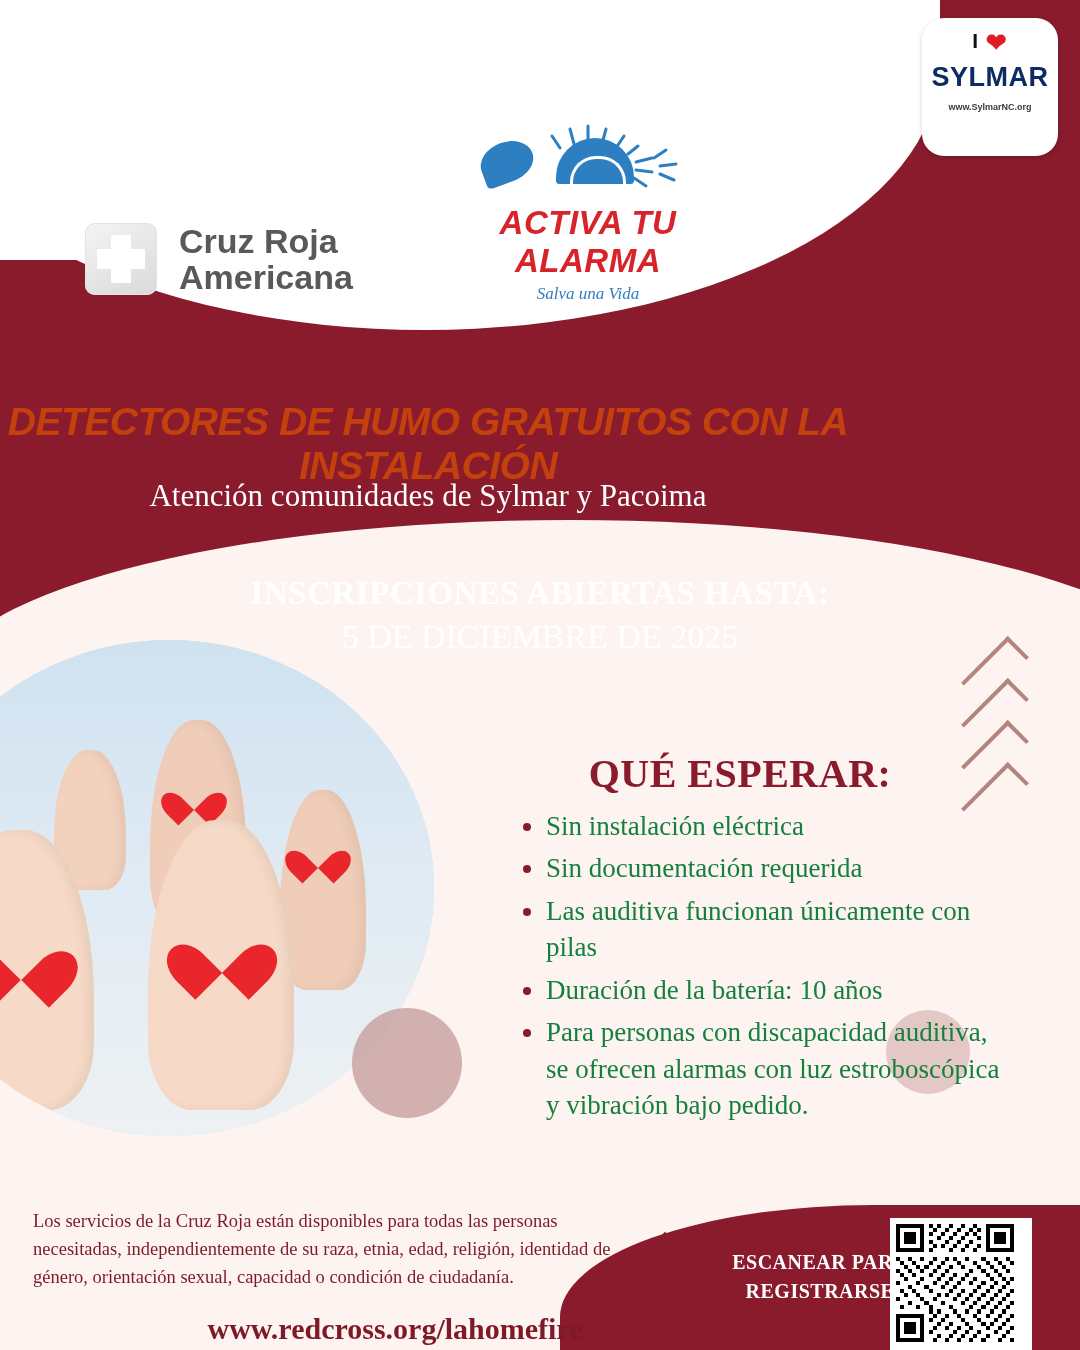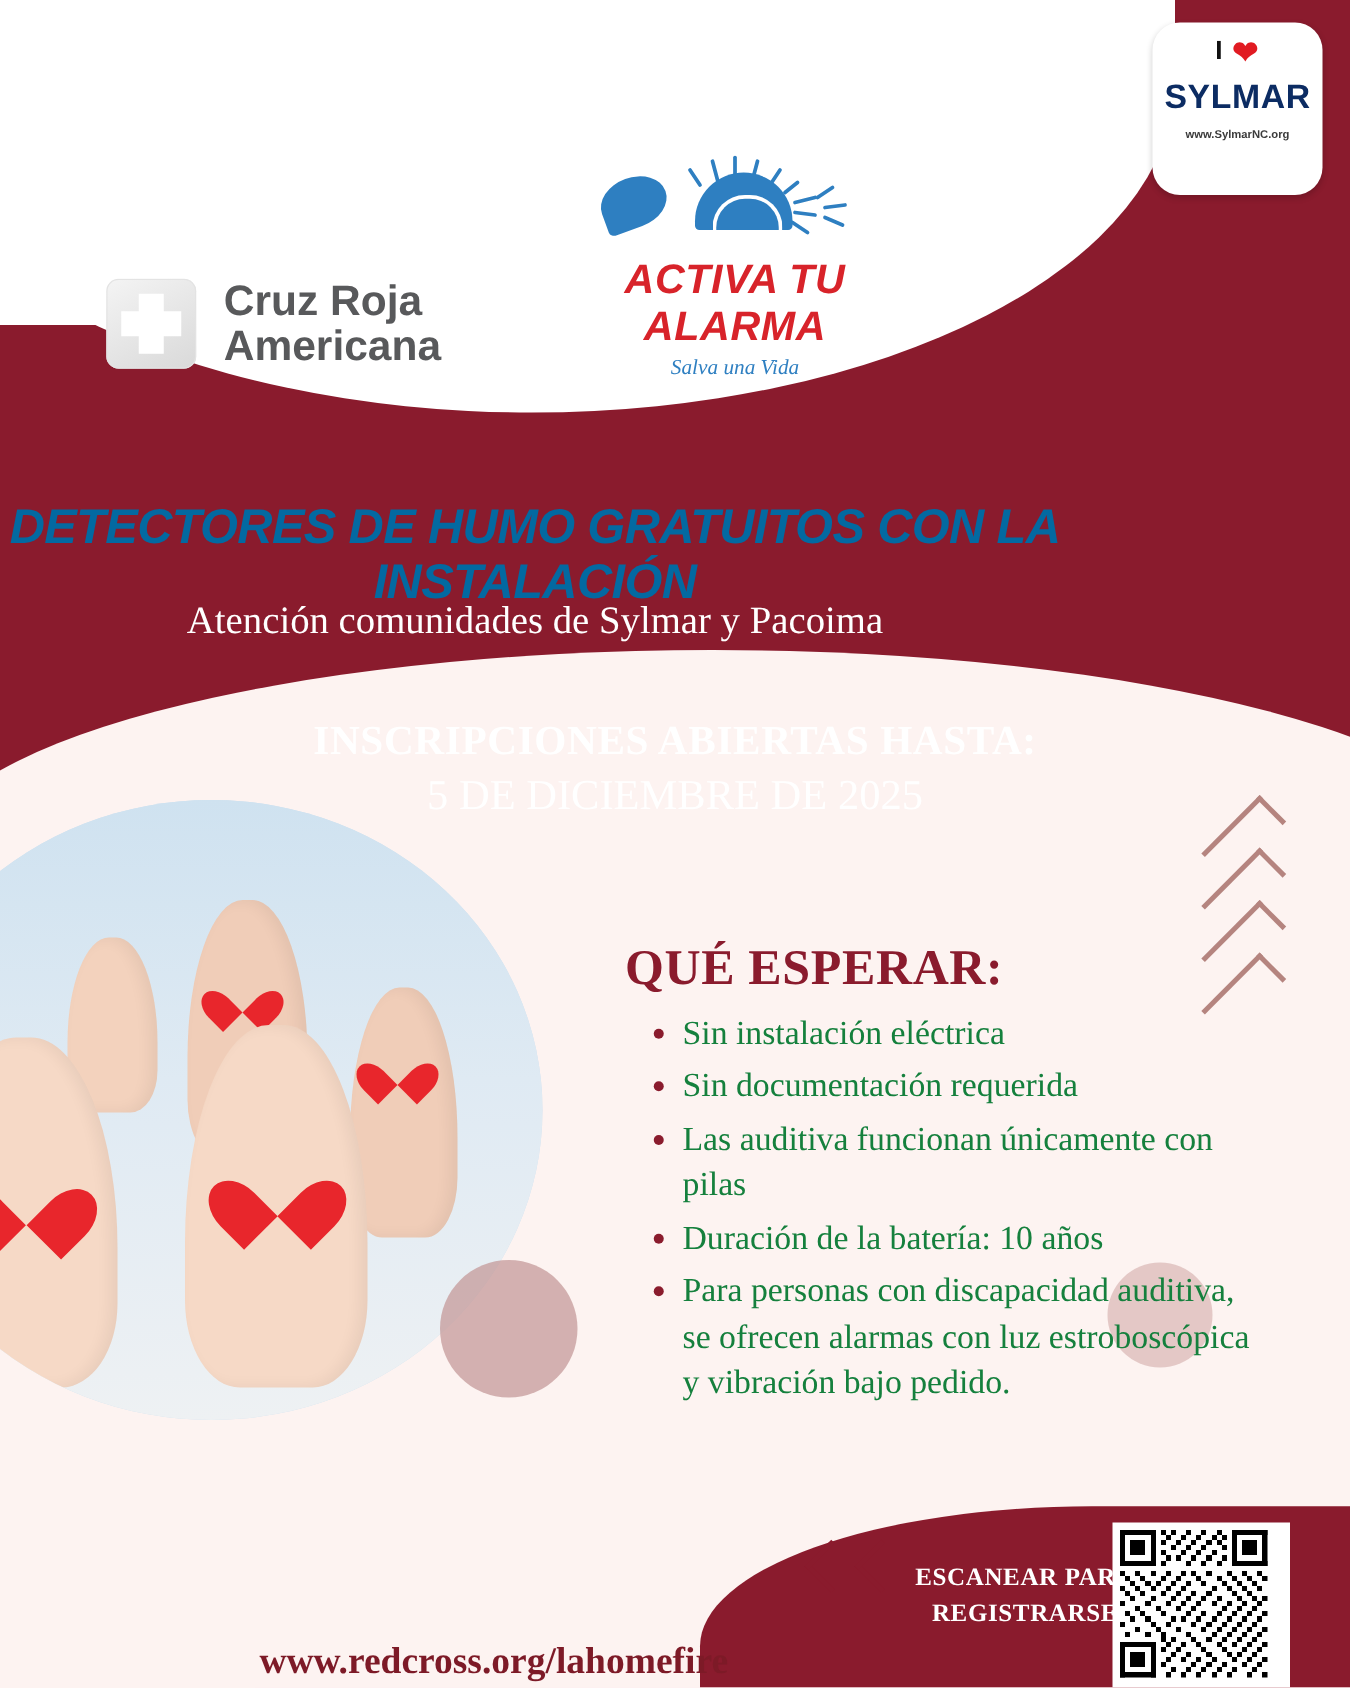--- a/index.html
+++ b/index.html
@@ -108,21 +108,21 @@
   }
   .activa .sub{
     font-family:"Liberation Serif", serif;
     font-style:italic;font-size:17px;color:#2e7fc1;margin-top:4px;
   }
 
   
   .headline{
     position:absolute;left:0;top:400px;width:856px;text-align:center;
     font-family:"Liberation Sans", sans-serif;
-    font-weight:bold;font-style:italic;font-size:39px;color:#0369a1;
+    font-weight:bold;font-style:italic;font-size:39px;color:#c2410c;
     letter-spacing:-.5px;
   }
   .subhead{
     position:absolute;left:0;top:478px;width:856px;text-align:center;
     font-size:31px;color:#ffffff;
   }
   .deadline{
     position:absolute;left:0;top:575px;width:1080px;text-align:center;
     color:#ffffff;font-weight:bold;
   }
@@ -169,21 +169,21 @@
   }
   .chev-left{position:absolute;left:650px;top:1238px;display:flex;gap:10px;}
   .chev-left span{
     display:block;width:26px;height:26px;
     border-left:4px solid #8a1b2d;border-bottom:4px solid #8a1b2d;
     transform:rotate(45deg);
   }
 
   
   .expect-title{
-    position:absolute;left:500px;top:750px;width:480px;
+    position:absolute;left:500px;top:750px;width:480px;text-align:center;
     font-size:40px;font-weight:bold;color:#8a1b2d;letter-spacing:.5px;
   }
   .expect-list{
     position:absolute;left:516px;top:808px;width:470px;
     margin:0;padding:0 0 0 30px;
     color:#15803d;font-size:27px;line-height:1.35;
   }
   .expect-list li{margin-bottom:6px;}
   .expect-list li::marker{color:#8a1b2d;}
 
@@ -317,20 +317,21 @@
     <li>Para personas con discapacidad auditiva, se ofrecen alarmas con luz estroboscópica y vibración bajo pedido.</li>
   </ul>
 
   <div class="bottom-blob"></div>
 
   <div class="chev-left">
     <span></span>
     <span></span>
   </div>
 
+  <div class="disclaimer">Los servicios de la Cruz Roja están disponibles para todas las personas necesitadas, independientemente de su raza, etnia, edad, religión, identidad de género, orientación sexual, capacidad o condición de ciudadanía.</div>
   <div class="website">www.redcross.org/lahomefire</div>
   <div class="scan-text">ESCANEAR PARA REGISTRARSE</div>
 
   <div class="qr">
     <svg width="118" height="118" viewBox="0 0 29 29" shape-rendering="crispEdges">
       <rect width="29" height="29" fill="#fff"></rect>
       <g fill="#000">
         <rect x="0" y="0" width="7" height="1"></rect>
           <rect x="0" y="6" width="7" height="1"></rect>
         <rect x="0" y="0" width="1" height="7"></rect>

